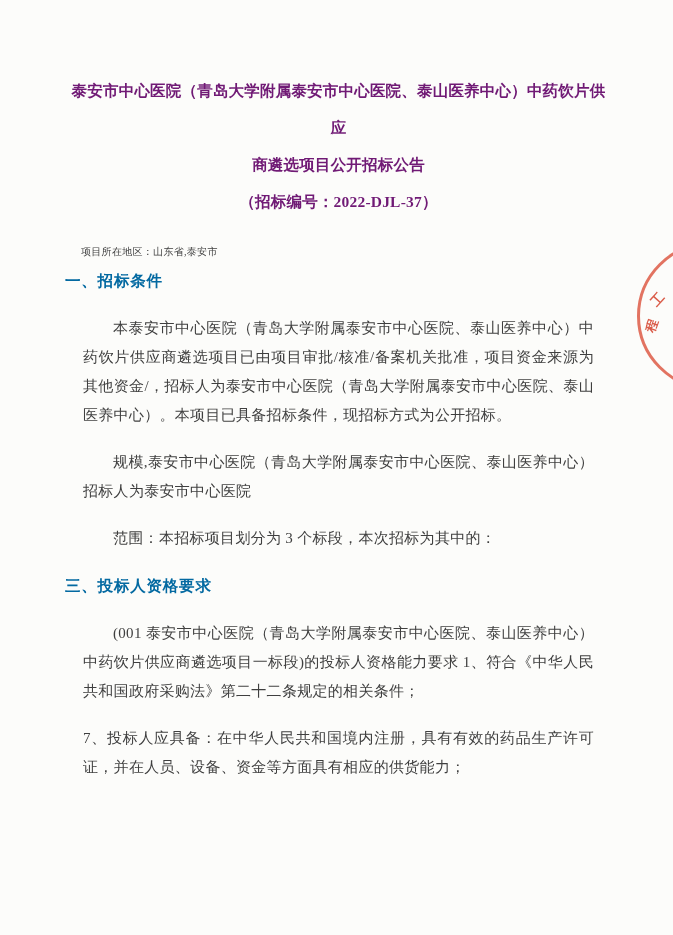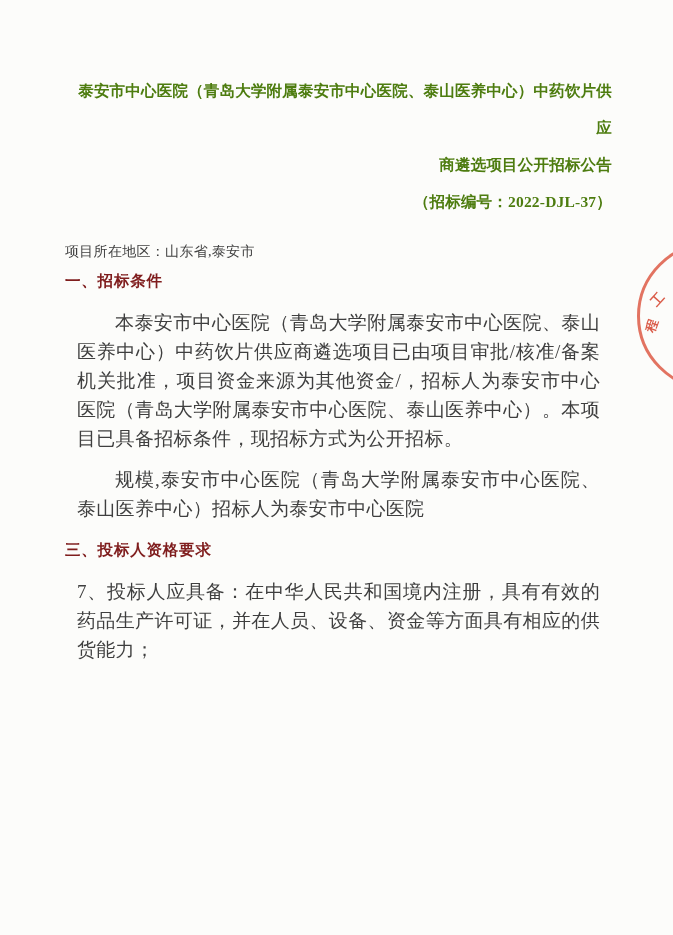--- a/index.html
+++ b/index.html
@@ -11,44 +11,44 @@
     position: relative;
     font-family: "Liberation Serif", "DejaVu Serif", serif;
     color: #3f3f3f;
   }
   .page {
     position: relative;
     padding: 72px 61px 0 65px;
   }
   .title-block { margin: 0; }
   .title-line {
-    text-align: right;
+    text-align: center;
     font-weight: bold;
     font-size: 15.5px;
     line-height: 37px;
-    color: #4d7c0f;
+    color: #701a75;
     letter-spacing: 0.2px;
   }
   .meta {
-    margin: 17px 0 0 0;
-    font-size: 14px;
+    margin: 17px 0 0 16px;
+    font-size: 10px;
     line-height: 29px;
     letter-spacing: 0.3px;
   }
   h2.sec-heading {
     margin: 0;
     font-size: 15.5px;
     font-weight: bold;
     line-height: 30px;
-    color: #7f1d1d;
+    color: #0369a1;
     letter-spacing: 0.8px;
   }
   p.body-para {
-    margin: 12px;
-    font-size: 19px;
+    margin: 18px;
+    font-size: 15px;
     line-height: 29px;
     text-align: justify;
     letter-spacing: 0.3px;
   }
   p.indent { text-indent: 2em; }
   
   .stamp {
     position: absolute;
     left: 637px;
     top: 242px;
@@ -78,22 +78,24 @@
     <div class="title-line">商遴选项目公开招标公告</div>
     <div class="title-line">（招标编号：2022-DJL-37）</div>
   </div>
 
   <p class="meta">项目所在地区：山东省,泰安市</p>
 
   <h2 class="sec-heading">一、招标条件</h2>
   <p class="body-para indent">本泰安市中心医院（青岛大学附属泰安市中心医院、泰山医养中心）中药饮片供应商遴选项目已由项目审批/核准/备案机关批准，项目资金来源为其他资金/，招标人为泰安市中心医院（青岛大学附属泰安市中心医院、泰山医养中心）。本项目已具备招标条件，现招标方式为公开招标。</p>
 
   <p class="body-para indent">规模,泰安市中心医院（青岛大学附属泰安市中心医院、泰山医养中心）招标人为泰安市中心医院</p>
+  <p class="body-para indent">范围：本招标项目划分为 3 个标段，本次招标为其中的：</p>
 
   <h2 class="sec-heading">三、投标人资格要求</h2>
+  <p class="body-para indent">(001 泰安市中心医院（青岛大学附属泰安市中心医院、泰山医养中心）中药饮片供应商遴选项目一标段)的投标人资格能力要求 1、符合《中华人民共和国政府采购法》第二十二条规定的相关条件；</p>
   <p class="body-para">7、投标人应具备：在中华人民共和国境内注册，具有有效的药品生产许可证，并在人员、设备、资金等方面具有相应的供货能力；</p>
 
 </div>
 
 <div class="stamp">
   <span class="stamp-char c1">工</span>
   <span class="stamp-char c2">程</span>
 </div>
 
 </body></html>

